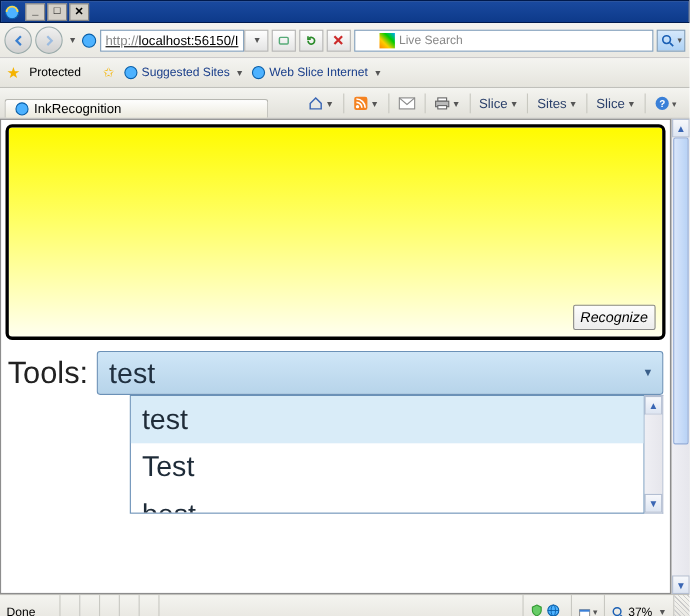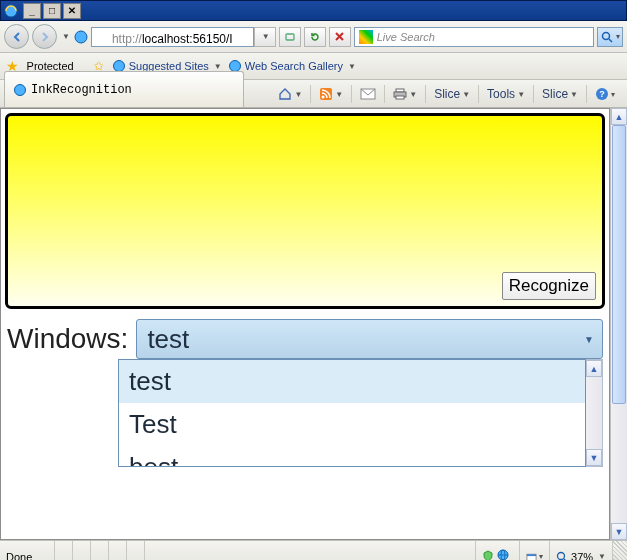--- a/index.html
+++ b/index.html
@@ -9,53 +9,53 @@
 .titlebar { background: linear-gradient(#1a4aa0, #0d3a8a); height: 21px; display: flex; align-items: center; padding: 0 2px; color: #fff; border: 1px solid #001a4d; }
 .titlebar .ie-icon { width: 15px; height: 15px; margin-right: 3px; display: flex; align-items: center; justify-content: center; }
 .titlebar .title-text { flex: 1; font-weight: bold; }
 .winbtn { width: 18px; height: 16px; background: #d4d0c8; margin-left: 2px; border: 1px solid #808080; display: flex; align-items: center; justify-content: center; color: #000; font-weight: bold; font-size: 10px; }
 
 
 .navbar { background: linear-gradient(#f4f4f0, #e9e8e2); border-bottom: 1px solid #bfbfbf; height: 32px; display: flex; align-items: center; padding: 0 4px; gap: 3px; }
 .navcircle { width: 25px; height: 25px; border-radius: 50%; background: linear-gradient(#f0f0f0,#d0d0d0); border: 1px solid #9aa; display: flex; align-items: center; justify-content: center; font-size: 12px; color: #2a5; }
 .url-group { display: flex; align-items: center; flex: 0 0 150px; }
 .urlicon { width:16px; height:16px; display:flex; align-items:center; justify-content:center; margin-right:2px;}
-.urlbox { flex:1; height: 20px; background: #fff; border: 1px solid #7f9db9; padding: 0 20px; display: flex; align-items: flex-end; font-size: 12px; overflow:hidden; white-space:nowrap;}
+.urlbox { flex:1; height: 20px; background: #fff; border: 1px solid #7f9db9; padding: 0 4px; display: flex; align-items: center; font-size: 12px; overflow:hidden; white-space:nowrap;text-decoration:underline;}
 .urlbox .gray { color: #888; }
 .smallbtn { width: 22px; height: 20px; background: linear-gradient(#fefefe,#e4e4e4); border: 1px solid #b5b5b5; display: flex; align-items: center; justify-content: center; font-size: 11px; }
-.searchbox { flex: 1; height: 20px; background: #fff; border: 1px solid #7f9db9; display: flex; align-items: center; padding: 0 4px; color: #888; font-style: italic; }
+.searchbox { flex: 1; height: 20px; background: #fff; border: 1px solid #7f9db9; display: flex; align-items: center; padding: 0 22px; color: #888; }
 .bing { width: 14px; height: 14px; margin-right: 4px; background: linear-gradient(45deg,#f80,#fc0,#0c0,#0af); display:inline-block;}
 .magbtn { width: 26px; height: 20px; background: linear-gradient(#d5e8fb,#aed2f5); border: 1px solid #7f9db9; display: flex; align-items: center; justify-content: center; }
 
 
 .favbar { background: linear-gradient(#f4f4f0, #e5e4dd); border-bottom: 1px solid #c0c0bb; height: 27px; display: flex; align-items: center; padding: 0 6px; gap: 6px; }
 .favstar { color:#f5b301; font-size:14px; margin-right:2px;}
 .lnk { color: #1a3e8a; display: flex; align-items: center; gap: 3px; }
 .ddarrow { font-size: 8px; color:#555; margin-left:2px;}
 
 
 .tabstrip { background: linear-gradient(#f4f4f0, #e2e1da); height: 28px; display: flex; align-items: flex-end; padding: 0 4px; border-bottom: 1px solid #b7b7b1; }
-.tab { background: linear-gradient(#fefefe,#eceade); border: 1px solid #b7b7b1; border-bottom: none; border-radius: 3px 3px 0 0; height: 36px; padding: 0 8px; display: flex; align-items: center; gap: 4px; font-size: 12px; min-width: 240px; font-family: Liberation Mono, monospace; }
+.tab { background: linear-gradient(#fefefe,#eceade); border: 1px solid #b7b7b1; border-bottom: none; border-radius: 3px 3px 0 0; height: 17px; padding: 0 8px; display: flex; align-items: center; gap: 4px; font-size: 12px; min-width: 240px; }
 .tbsp { flex:1; }
 .cmdbar { display:flex; align-items:center; gap:2px; padding: 0 4px 2px 0; }
 .cmd { height: 22px; padding: 0 4px; display:flex; align-items:center; gap:2px; color:#2a3f6a; font-size:12px; }
 .cmd .dd { font-size:8px; color:#555;}
 .sep { width:1px; height:18px; background:#c8c8c0; margin:0 2px;}
 
 
 .clientwrap { display:flex; height: calc(560px - 21px - 32px - 27px - 28px - 20px); }
 .content { flex:1; background:#fff; overflow:hidden; position:relative; border:1px solid #8d8d8d;}
 .vscroll { width: 17px; background: linear-gradient(90deg,#efefef,#e0e0e0); border-left:1px solid #c0c0c0; display:flex; flex-direction:column;}
 .vscroll .arr { height:17px; background:linear-gradient(#f7f8fb,#dde5f2); border:1px solid #b3bed2; display:flex; align-items:center; justify-content:center; font-size:9px; color:#3a66b4;}
 .vscroll .track { flex:1; background:linear-gradient(90deg,#efeff4,#e6e6ec); position:relative;}
 .vscroll .thumb { position:absolute; top:0; left:1px; right:1px; height:70%; background:linear-gradient(90deg,#d9e6fb,#b8d2f5); border:1px solid #8fabd9; border-radius:2px;}
 
 
 .inkpanel { margin:4px; border: 3px solid #000; border-radius:6px; height: 196px; background: linear-gradient(#fffb00 0%, #ffff66 45%, #ffffef 100%); position:relative;}
-.recbtn { position:absolute; right:6px; bottom:6px; background:linear-gradient(#fdfdfd,#ececec); border:1px solid #888; padding:3px 6px; font-size:17px; border-radius:2px;}
+.recbtn { position:absolute; right:6px; bottom:6px; background:linear-gradient(#fdfdfd,#ececec); border:1px solid #888; padding:3px 6px; font-size:13px; border-radius:2px;font-style:italic;}
 
 
 .resultrow { display:flex; align-items:center; padding: 6px 6px 0 6px; gap: 8px;}
 .reslabel { font-size: 28px; font-family: "Segoe UI", sans-serif; color:#222; }
 .combo { flex:1; height: 40px; background: linear-gradient(#cfe6f7,#b7d4ea); border:1px solid #6b91b7; border-radius:3px; display:flex; align-items:center; padding:0 10px; font-size:26px; color:#203040; position:relative;}
 .combo .dd { position:absolute; right:8px; font-size:10px; color:#3a5f8a;}
 
 
 .ddlistwrap { display:flex; margin: 0 6px 0 117px; }
 .ddlist { flex:1; border:1px solid #6b91b7; background:#fff; }
@@ -153,21 +153,21 @@
     <svg width="14" height="14" viewBox="0 0 14 14">
         <circle cx="7" cy="7" r="5.5" fill="#4db2ff" stroke="#0a5fa8"></circle>
       </svg>
     <span>Suggested Sites</span>
     <span class="ddarrow">▼</span>
   </span>
   <span class="lnk">
     <svg width="14" height="14" viewBox="0 0 14 14">
         <circle cx="7" cy="7" r="5.5" fill="#4db2ff" stroke="#0a5fa8"></circle>
       </svg>
-    <span>Web Search Gallery</span>
+    <span>Web Slice Internet</span>
     <span class="ddarrow">▼</span>
   </span>
 </div>
 
 <div class="tabstrip">
   <div class="tab">
     <svg width="14" height="14" viewBox="0 0 14 14">
         <circle cx="7" cy="7" r="5.5" fill="#4db2ff" stroke="#0a5fa8"></circle>
       </svg>
     <span>InkRecognition</span>
@@ -206,21 +206,21 @@
         </svg>
         <span class="dd">▼</span>
       </div>
     <div class="sep"></div>
     <div class="cmd">
         <span>Slice</span>
         <span class="dd">▼</span>
       </div>
     <div class="sep"></div>
     <div class="cmd">
-        <span>Tools</span>
+        <span>Sites</span>
         <span class="dd">▼</span>
       </div>
     <div class="sep"></div>
     <div class="cmd">
         <span>Slice</span>
         <span class="dd">▼</span>
       </div>
     <div class="sep"></div>
     <div class="cmd">
         <svg width="14" height="14" viewBox="0 0 14 14">
@@ -233,21 +233,21 @@
 </div>
 
 <div class="clientwrap">
   <div class="content">
 
     <div class="inkpanel">
       <button class="recbtn">Recognize</button>
     </div>
 
     <div class="resultrow">
-      <div class="reslabel">Windows:</div>
+      <div class="reslabel">Tools:</div>
       <div class="combo">
         <span>test</span>
         <span class="dd">▼</span>
       </div>
     </div>
 
     <div class="ddlistwrap">
       <div class="ddlist">
         <div class="opt sel">test</div>
         <div class="opt">Test</div>

